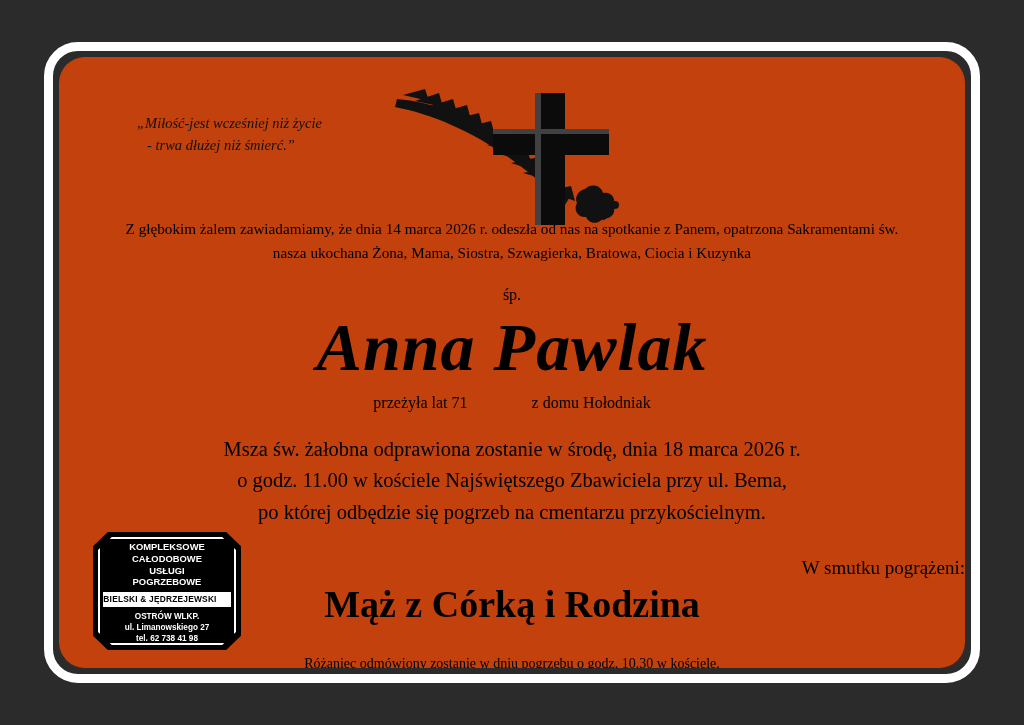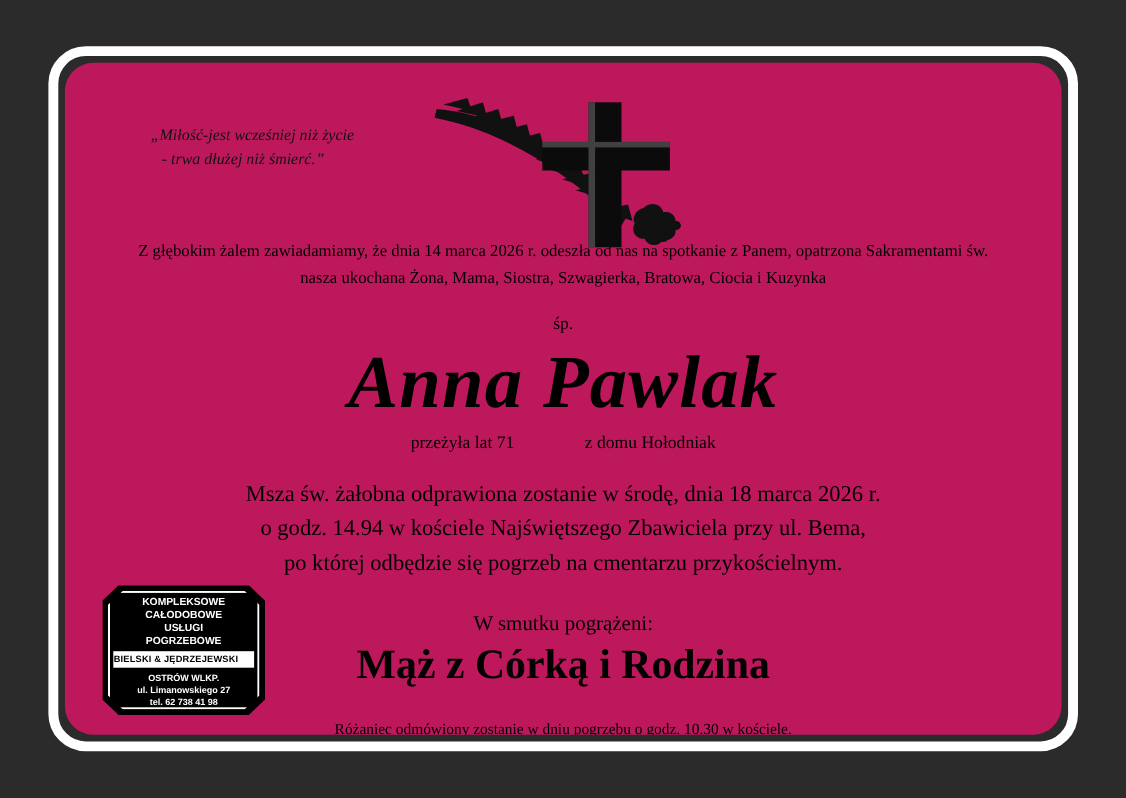--- a/index.html
+++ b/index.html
@@ -24,21 +24,21 @@
     border: 9px solid #ffffff;
     border-radius: 34px;
     background: #2b2b2b;
     padding: 6px;
   }
   .obituary-card {
     position: relative;
     width: 100%;
     height: 100%;
     box-sizing: border-box;
-    background: #be185d;
+    background: #c2410c;
     border-radius: 26px;
     overflow: hidden;
   }
 
   
   .top-row {
     position: relative;
     height: 160px;
   }
   .epitaph {
@@ -102,21 +102,21 @@
   .service {
     text-align: center;
     font-size: 20.5px;
     line-height: 1.55;
     margin-top: 22px;
     color: #000;
   }
   .service span { display: block; }
 
   .mourning-intro {
-    text-align: center;
+    text-align: right;
     font-size: 19px;
     margin-top: 28px;
     color: #000;
   }
   .mourners {
     text-align: center;
     font-size: 38px;
     font-weight: bold;
     margin-top: 3px;
     color: #000;
@@ -238,21 +238,21 @@
 
     <div class="deceased-name">Anna Pawlak</div>
 
     <div class="age-row">
       <span>przeżyła lat 71</span>
       <span>z domu Hołodniak</span>
     </div>
 
     <div class="service">
       <span>Msza św. żałobna odprawiona zostanie w środę, dnia 18 marca 2026 r.</span>
-      <span>o godz. 14.94 w kościele Najświętszego Zbawiciela przy ul. Bema,</span>
+      <span>o godz. 11.00 w kościele Najświętszego Zbawiciela przy ul. Bema,</span>
       <span>po której odbędzie się pogrzeb na cmentarzu przykościelnym.</span>
     </div>
 
     <div class="mourning-intro">W smutku pogrążeni:</div>
     <div class="mourners">Mąż z Córką i Rodzina</div>
     <div class="rosary">Różaniec odmówiony zostanie w dniu pogrzebu o godz. 10.30 w kościele.</div>
 
     <div class="logo">
       <div class="logo-shield"></div>
       <div class="logo-inner"></div>

